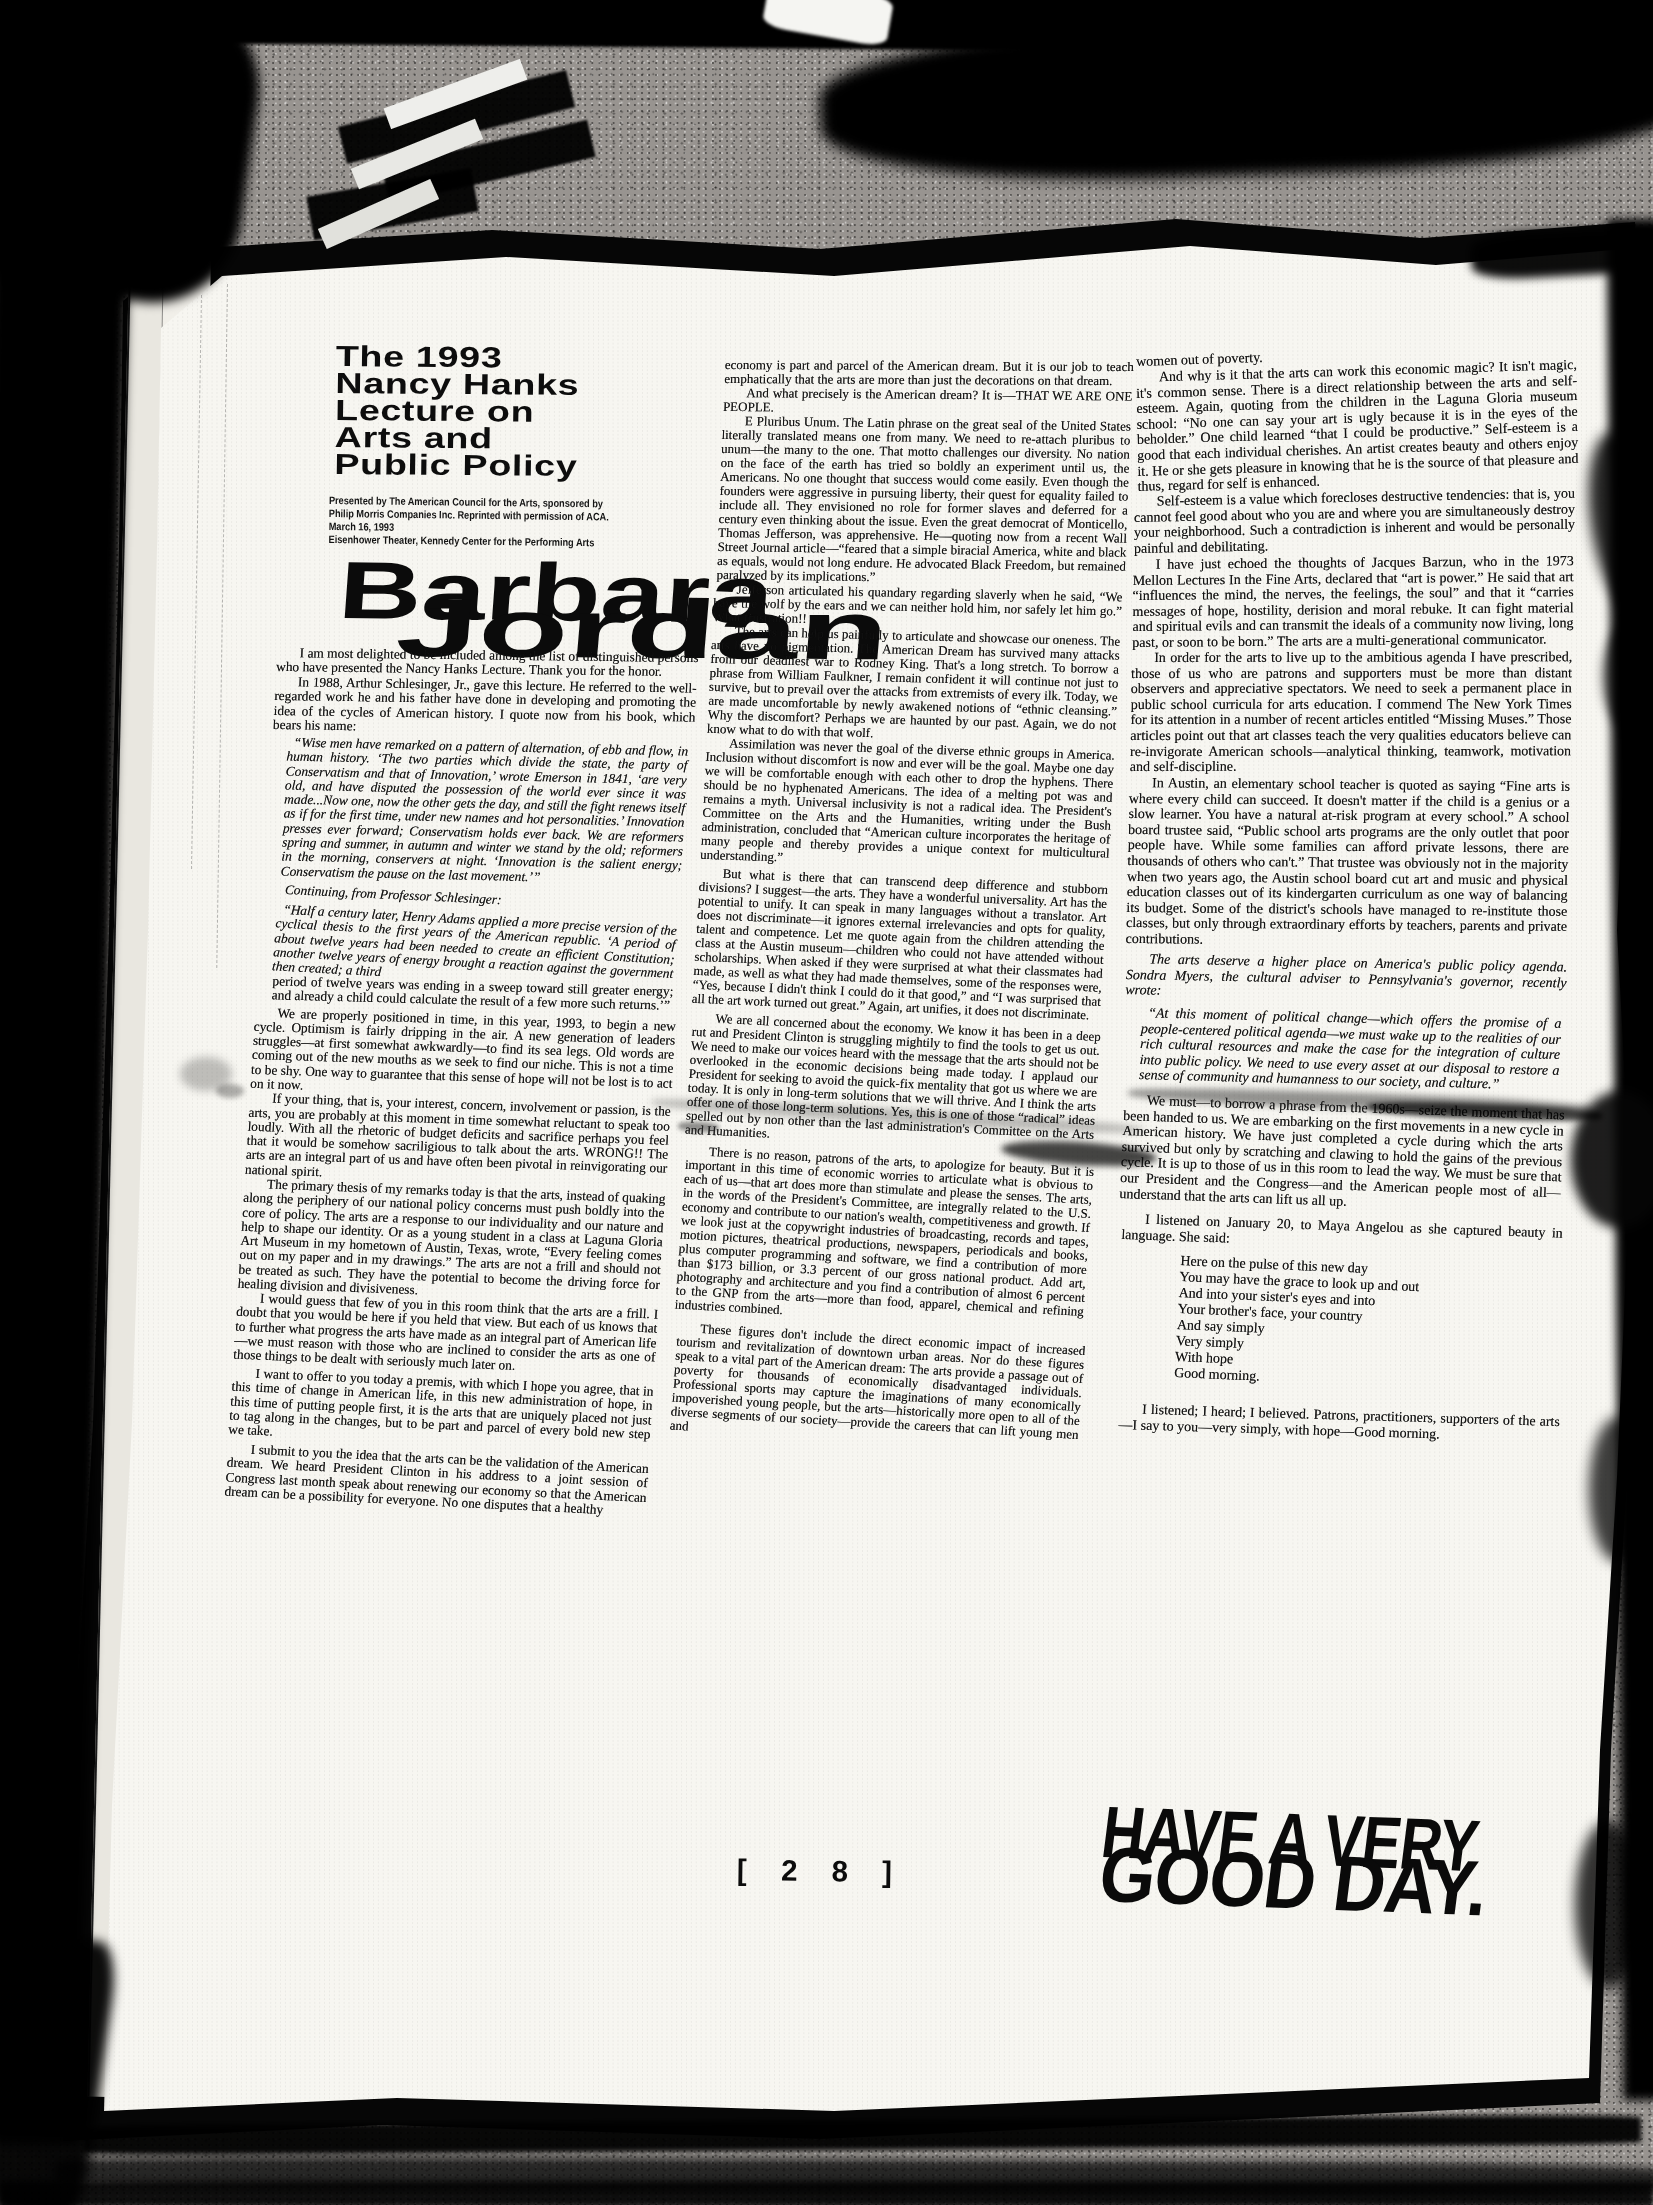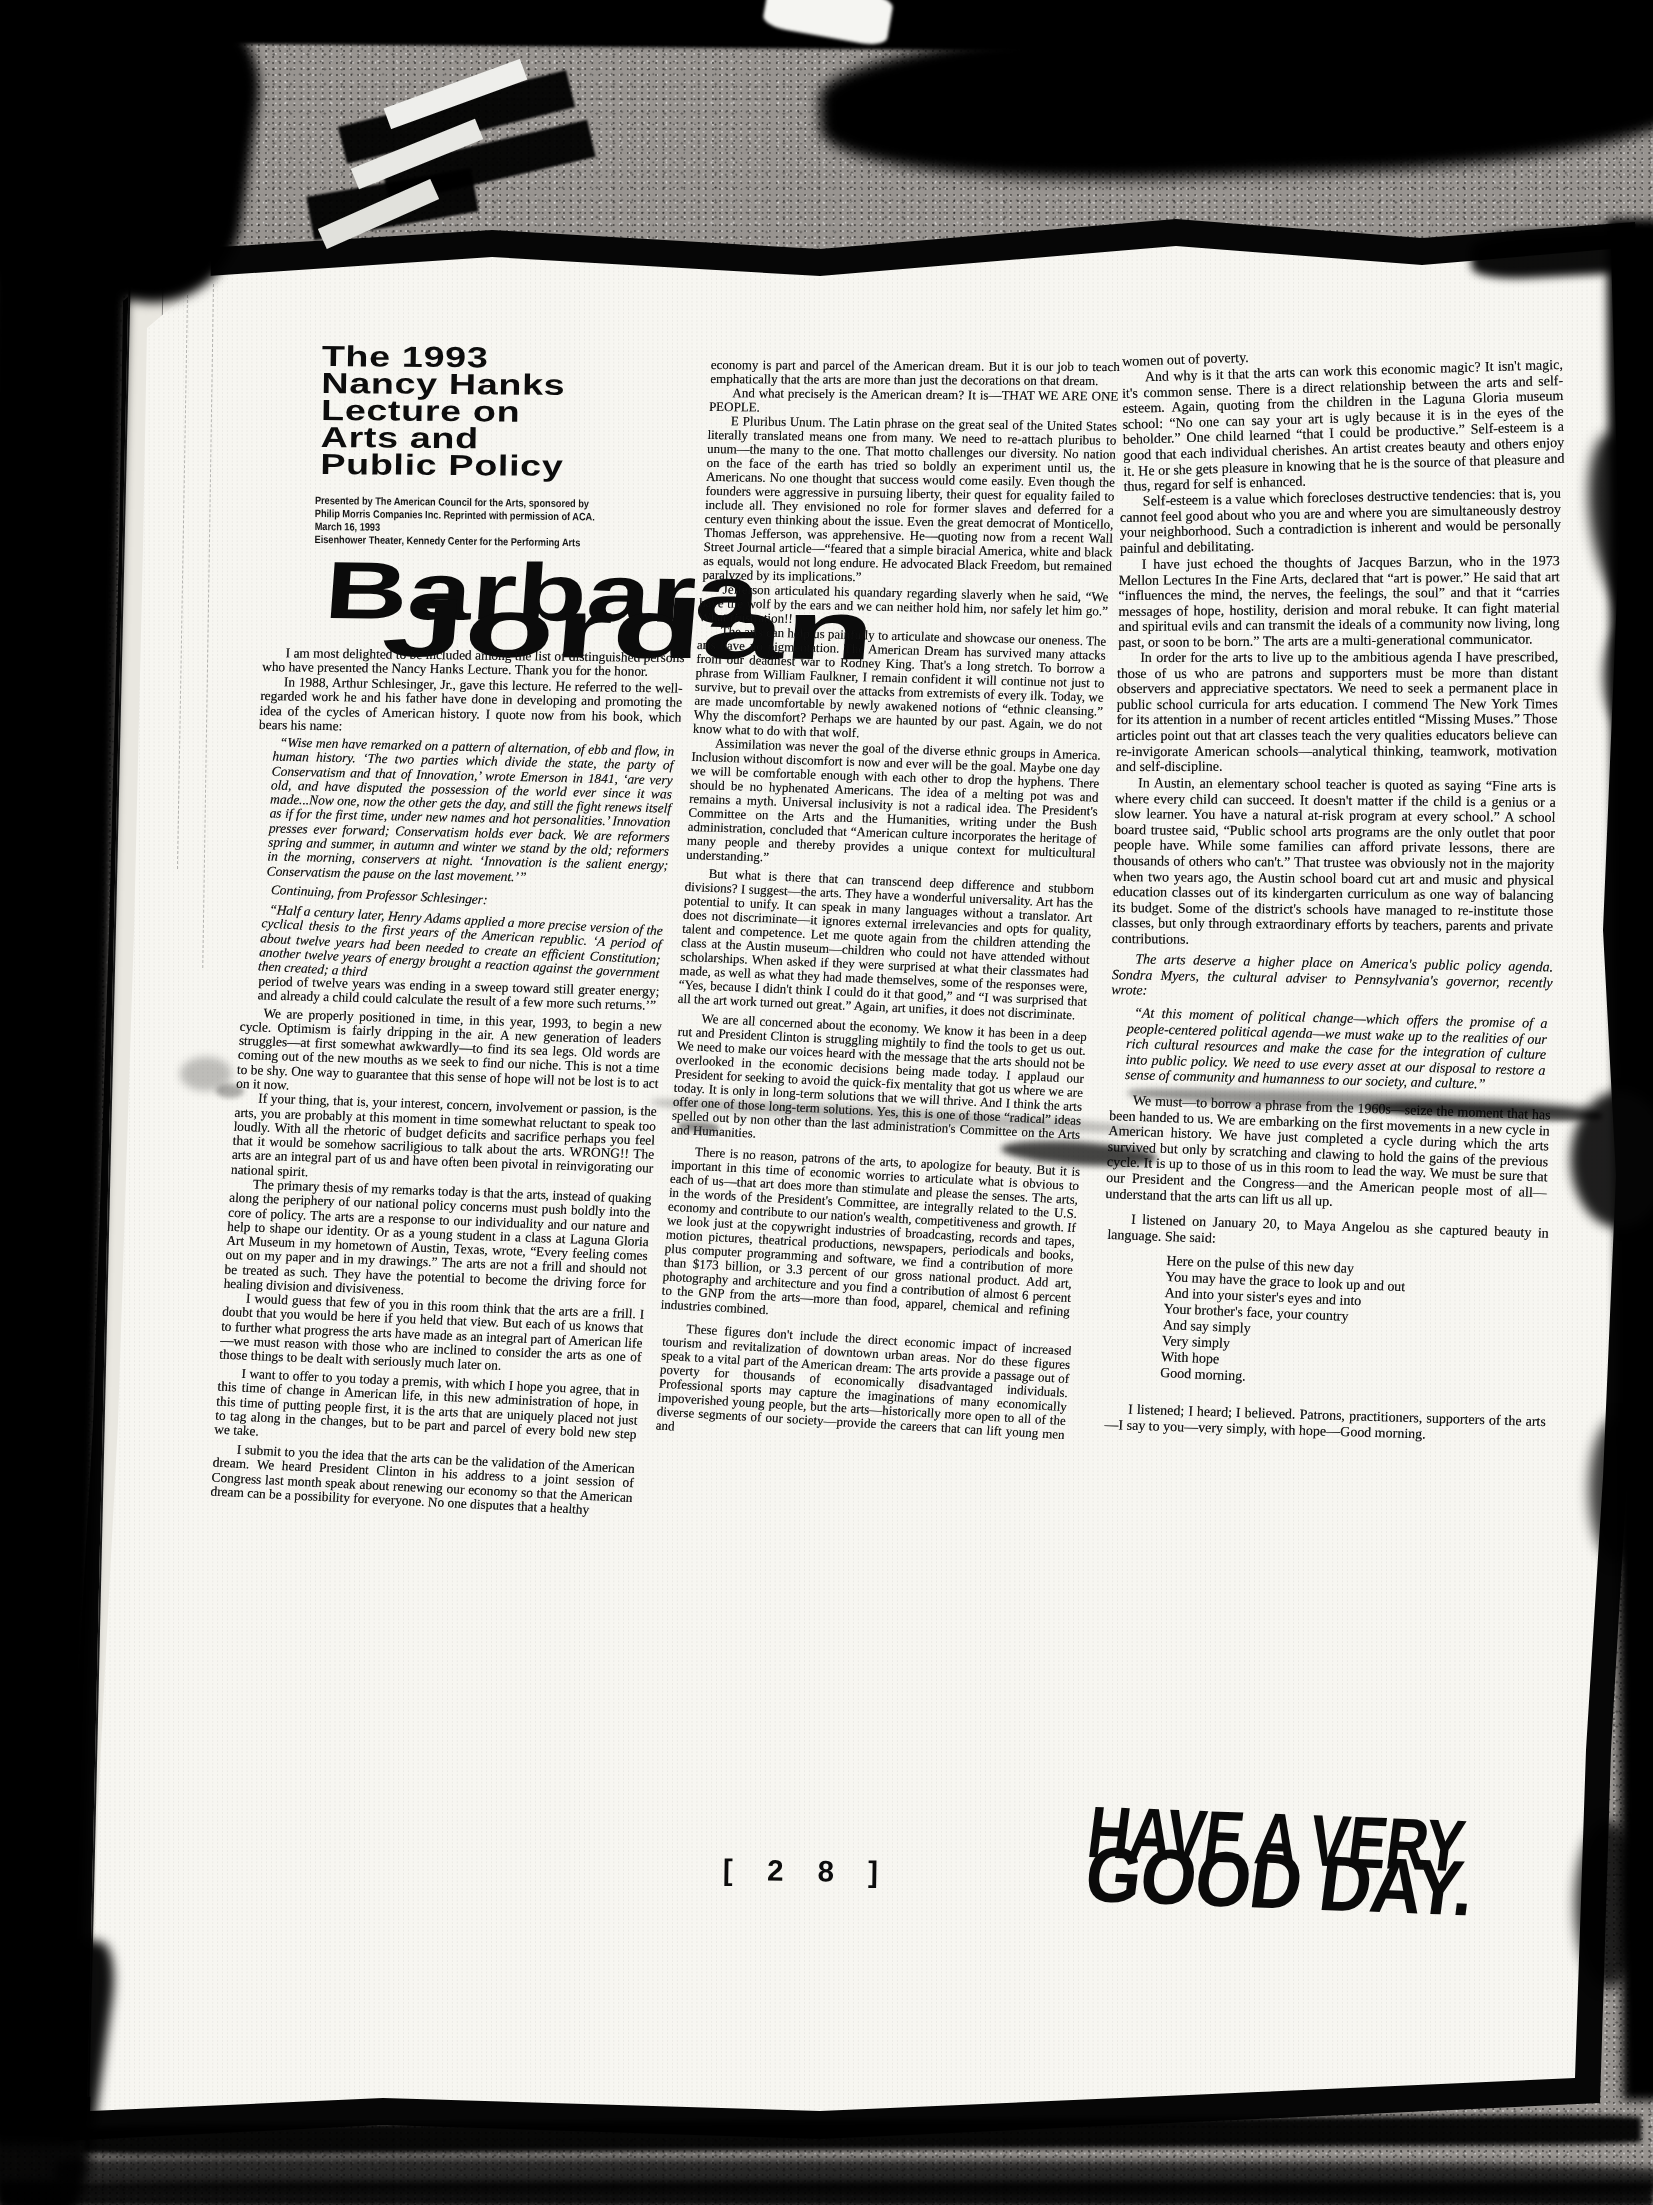--- a/index.html
+++ b/index.html
@@ -18,21 +18,21 @@
   #page-shadow{position:absolute;inset:0;background:#060606;filter:blur(3.8px);
     clip-path:polygon(186px 249px,492px 230px,820px 249px,1176px 219px,1422px 238px,1635px 222px,
       1644px 547px,1627px 930px,1641px 1176px,1627px 1477px,1611px 1750px,1600px 2103px,
       1258px 2119px,820px 2139px,383px 2125px,63px 2141px,71px 1805px,93px 1422px,109px 930px,119px 547px,123px 301px);}
   .sliver{position:absolute;transform-origin:0 0;}
   #page{position:absolute;inset:0;background-color:#f7f6f1;
     background-image:radial-gradient(circle, rgba(0,0,0,.05) 0.5px, transparent 0.9px);
     background-size:4.9px 3.8px;
     clip-path:polygon(208px 276px,492px 257px,820px 276px,1176px 246px,1422px 265px,1611px 249px,
       1619px 547px,1603px 930px,1616px 1176px,1603px 1477px,1586px 1750px,1575px 2078px,
-      1258px 2092px,820px 2111px,383px 2098px,90px 2111px,98px 1805px,118px 1422px,134px 930px,143px 547px,147px 328px);}
+      1258px 2092px,820px 2111px,383px 2098px,90px 2111px,98px 1805px,118px 1422px,134px 930px,143px 547px,147px 328px);margin-left:14px;}
   
   #title{left:322px;top:343px;font-family:"Liberation Sans",sans-serif;font-weight:bold;
     font-size:29px;line-height:27px;letter-spacing:0.5px;color:#0d0d0d;
     transform:scaleX(1.3) rotate(0.6deg);transform-origin:0 0;}
   #credits{left:315px;top:494px;font-family:"Liberation Sans",sans-serif;font-weight:bold;
     font-size:10.7px;line-height:13px;color:#141414;transform:scaleX(0.86) rotate(0.6deg);transform-origin:0 0;}
   .author{font-family:"Liberation Sans",sans-serif;font-weight:bold;color:#0b0b0b;white-space:nowrap;transform-origin:0 0;}
   #author1{left:328px;top:550px;font-size:81px;line-height:1;transform:scaleX(1.42) skewX(-2deg) rotate(0.9deg);}
   #author2{left:386px;top:586px;font-size:83px;line-height:1;transform:scaleX(1.78) skewX(-2deg) rotate(0.7deg);}
   

